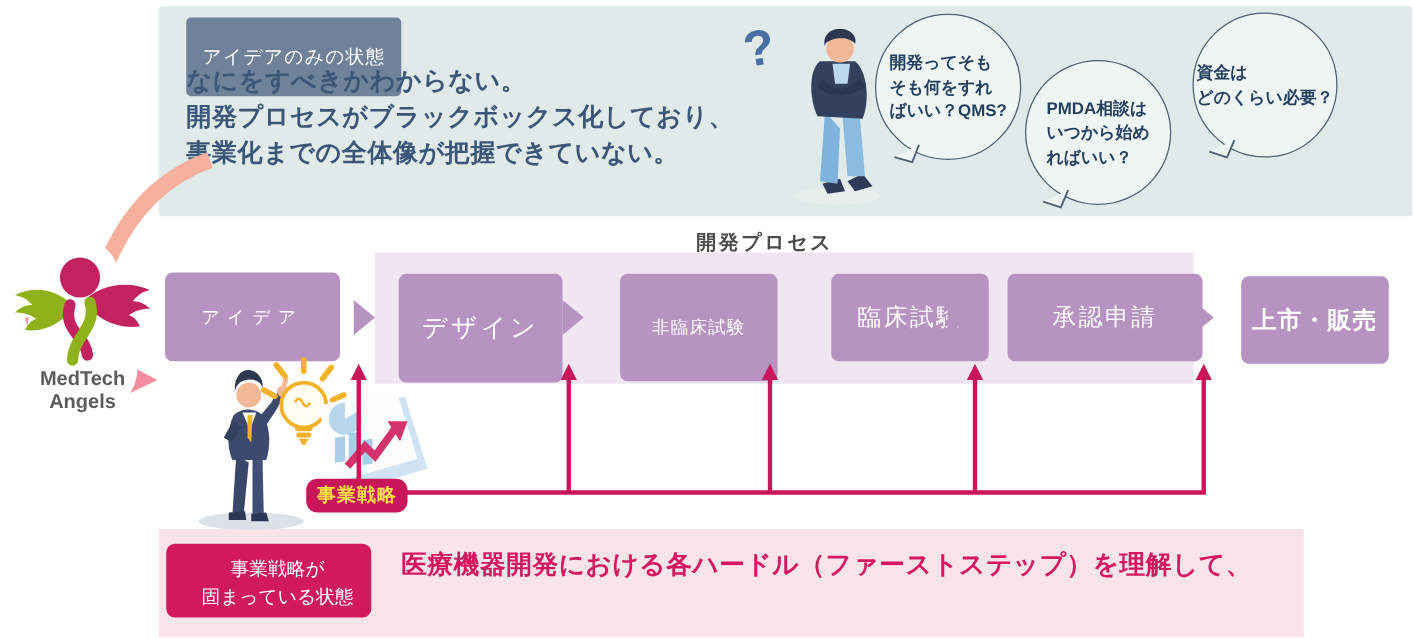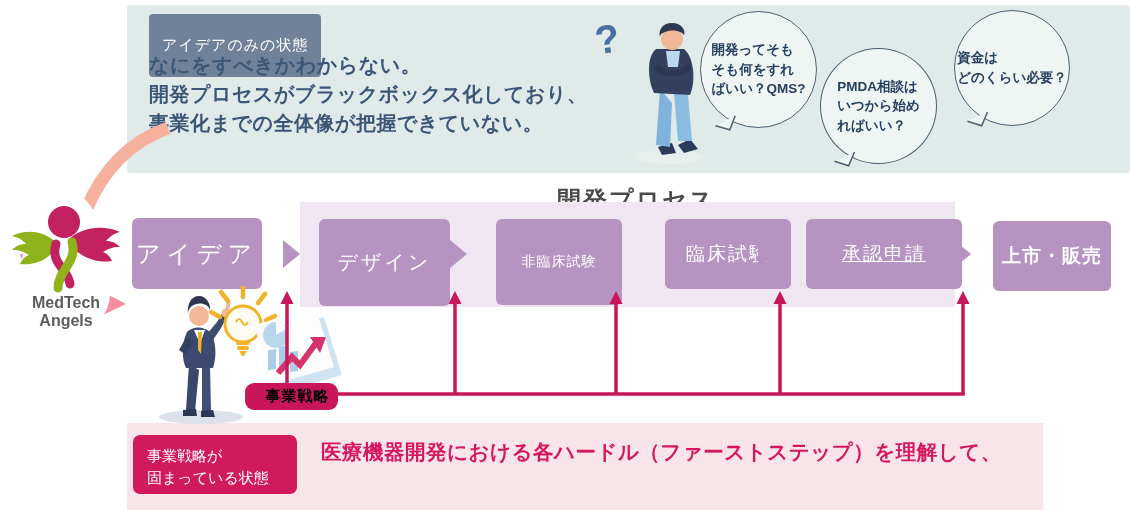--- a/index.html
+++ b/index.html
@@ -42,60 +42,60 @@
   .bubble1{left:573px;top:6px;width:117px;height:117px;}
   .bubble2{left:693px;top:43px;width:117px;height:116px;}
   .bubble3{left:827px;top:5px;width:116px;height:116px;}
   .btail{position:absolute;}
   .btail1{left:588px;top:112px;transform:rotate(-32deg);}
   .btail2{left:707px;top:148px;transform:rotate(-30deg);}
   .btail3{left:840px;top:108px;transform:rotate(-30deg);}
   
   .proc-title{
     position:absolute;left:557px;top:184px;
-    font-size:24px;font-weight:bold;color:#4b4b4b;letter-spacing:2px;
+    font-size:16px;font-weight:bold;color:#4b4b4b;letter-spacing:2px;
   }
   .proc-container{
     position:absolute;left:300px;top:202px;width:655px;height:105px;
     background:#f0e6f1;
   }
   .pbox{
     position:absolute;background:#b793c1;border-radius:6px;color:#fff;
     display:flex;align-items:center;justify-content:center;
     font-size:20px;letter-spacing:3px;
   }
-  .pbox-idea{left:132px;top:218px;width:130px;height:71px;font-size:24px;letter-spacing:6px;}
+  .pbox-idea{left:132px;top:218px;width:140px;height:71px;font-size:14px;letter-spacing:6px;}
   .pbox-design{left:319px;top:219px;width:131px;height:87px;}
   .pbox-preclinical{left:496px;top:219px;width:126px;height:86px;font-size:14px;letter-spacing:1px;}
   .pbox-clinical{left:632px;top:219px;width:126px;height:70px;font-size:19px;letter-spacing:2px;margin-left:33px;}
-  .pbox-approval{left:806px;top:219px;width:156px;height:70px;font-size:19px;letter-spacing:2px;text-decoration:underline;}
+  .pbox-approval{left:806px;top:219px;width:156px;height:70px;font-size:19px;letter-spacing:2px;}
   .pbox-launch{left:993px;top:221px;width:118px;height:70px;font-size:19px;letter-spacing:1px;font-weight:bold;}
   .tri{
     position:absolute;width:0;height:0;top:240px;
     border-top:14px solid transparent;border-bottom:14px solid transparent;
     border-left:17px solid #b793c1;
   }
   .tri1{left:283px;}
   .tri2{left:450px;}
   .tri3{left:605px;}
   .tri4{left:758px;}
   .tri5{left:954px;}
   
   .strategy-badge{
     position:absolute;left:245px;top:383px;width:81px;height:27px;
-    background:#c9155a;border-radius:9px;color:#000000;
+    background:#c9155a;border-radius:9px;color:#fde047;
     font-size:15px;font-weight:bold;letter-spacing:1px;
     display:flex;align-items:center;justify-content:center;
     z-index:6;
-    padding-left:12px;
   }
   
   .state-bottom{
     position:absolute;left:127px;top:423px;width:916px;height:87px;
     background:#f9e4ea;
+    text-align:center;
   }
   .state-bottom-badge{
     position:absolute;left:6px;top:12px;width:150px;height:41px;
     background:#d11a5c;color:#fff;border-radius:7px;
     font-size:15px;line-height:1.45;padding:10px 0 8px 14px;
   }
   .state-bottom-text{
     position:absolute;left:194px;top:13px;
     color:#d6175f;font-size:20.5px;font-weight:bold;line-height:32px;letter-spacing:0.5px;
   }

